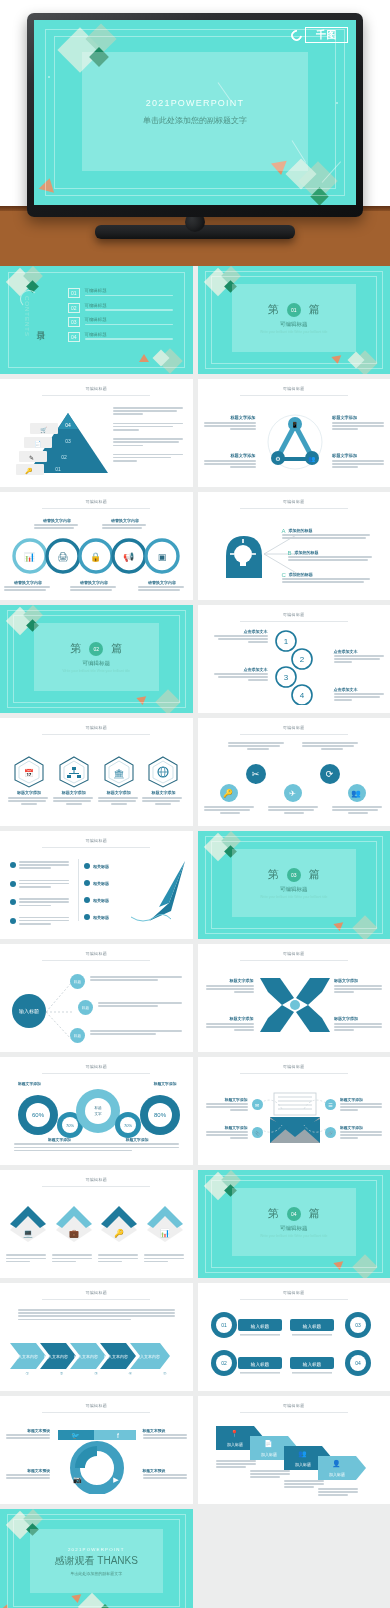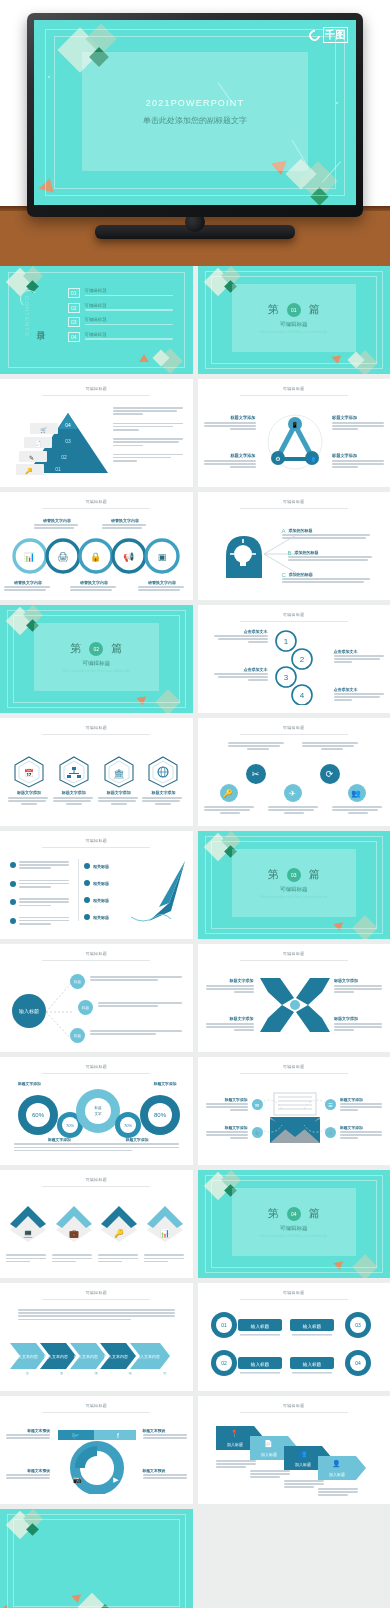--- a/index.html
+++ b/index.html
@@ -71,21 +71,21 @@
     display: flex; flex-direction: column; align-items: center; justify-content: center;
   }
   .logo {
     position: absolute; right: 8px; top: 7px; display: flex; align-items: center; gap: 3px;
     color: #ffffff; font-size: 10px; font-weight: bold; letter-spacing: .5px;
   }
   .logo .ring {
     width: 11px; height: 11px; border-radius: 50%;
     border: 2.6px solid #ffffff; border-right-color: transparent; transform: rotate(-40deg);
   }
-  .logo .box { border: 1px solid #ffffff; padding: 0 1px; font-family: Liberation Serif, serif; }
+  .logo .box { border: 1px solid #ffffff; padding: 0 10px; font-family: Liberation Serif, serif; }
 
   .t-eyebrow { color: #f2fffb; letter-spacing: 1.2px; }
   .t-main { color: #3e7f72; font-weight: normal; }
   .t-sub { color: #4d9184; }
 
   
   .grid {
     position: relative; width: 390px;
     display: grid; grid-template-columns: 1fr 1fr;
     column-gap: 5px; row-gap: 5px;
@@ -1073,17 +1073,22 @@
     <div class="slide teal">
       <div class="dia" style="left:10px;top:6px;width:20px;height:20px;background:#cfeee0;"></div>
       <div class="dia" style="left:26px;top:3px;width:14px;height:14px;background:#9fd9c4;"></div>
       <div class="dia" style="left:28px;top:16px;width:9px;height:9px;background:#1c8b64;"></div>
       <div class="dia" style="left:82px;bottom:0px;width:20px;height:20px;background:#cfeee0;"></div>
       <div class="dia" style="left:98px;bottom:-4px;width:14px;height:14px;background:#2f9e6e;"></div>
       <div class="tri" style="left:72px;bottom:14px;border-left-width:5px;border-right-width:5px;border-bottom-width:8px;transform:rotate(170deg);"></div>
       <div class="tri" style="left:2px;bottom:6px;border-left-width:4px;border-right-width:4px;border-bottom-width:7px;transform:rotate(20deg);"></div>
       <div class="framebox" style="left:7px;top:5px;right:7px;bottom:5px;"></div>
       <div class="framebox" style="left:13px;top:10px;right:13px;bottom:10px;"></div>
+      <div class="title-panel" style="left:30px;top:20px;right:30px;bottom:24px;">
+        <div class="t-eyebrow" style="font-size:4.4px;">2021POWERPOINT</div>
+        <div class="t-main" style="font-size:10px;margin-top:2px;">感谢观看 THANKS</div>
+        <div class="t-sub" style="font-size:4px;margin-top:3px;">单击此处添加您的副标题文字</div>
+      </div>
     </div>
   </div>
 
   <div class="cell blank-cell"></div>
 </div>
 
 </body></html>

